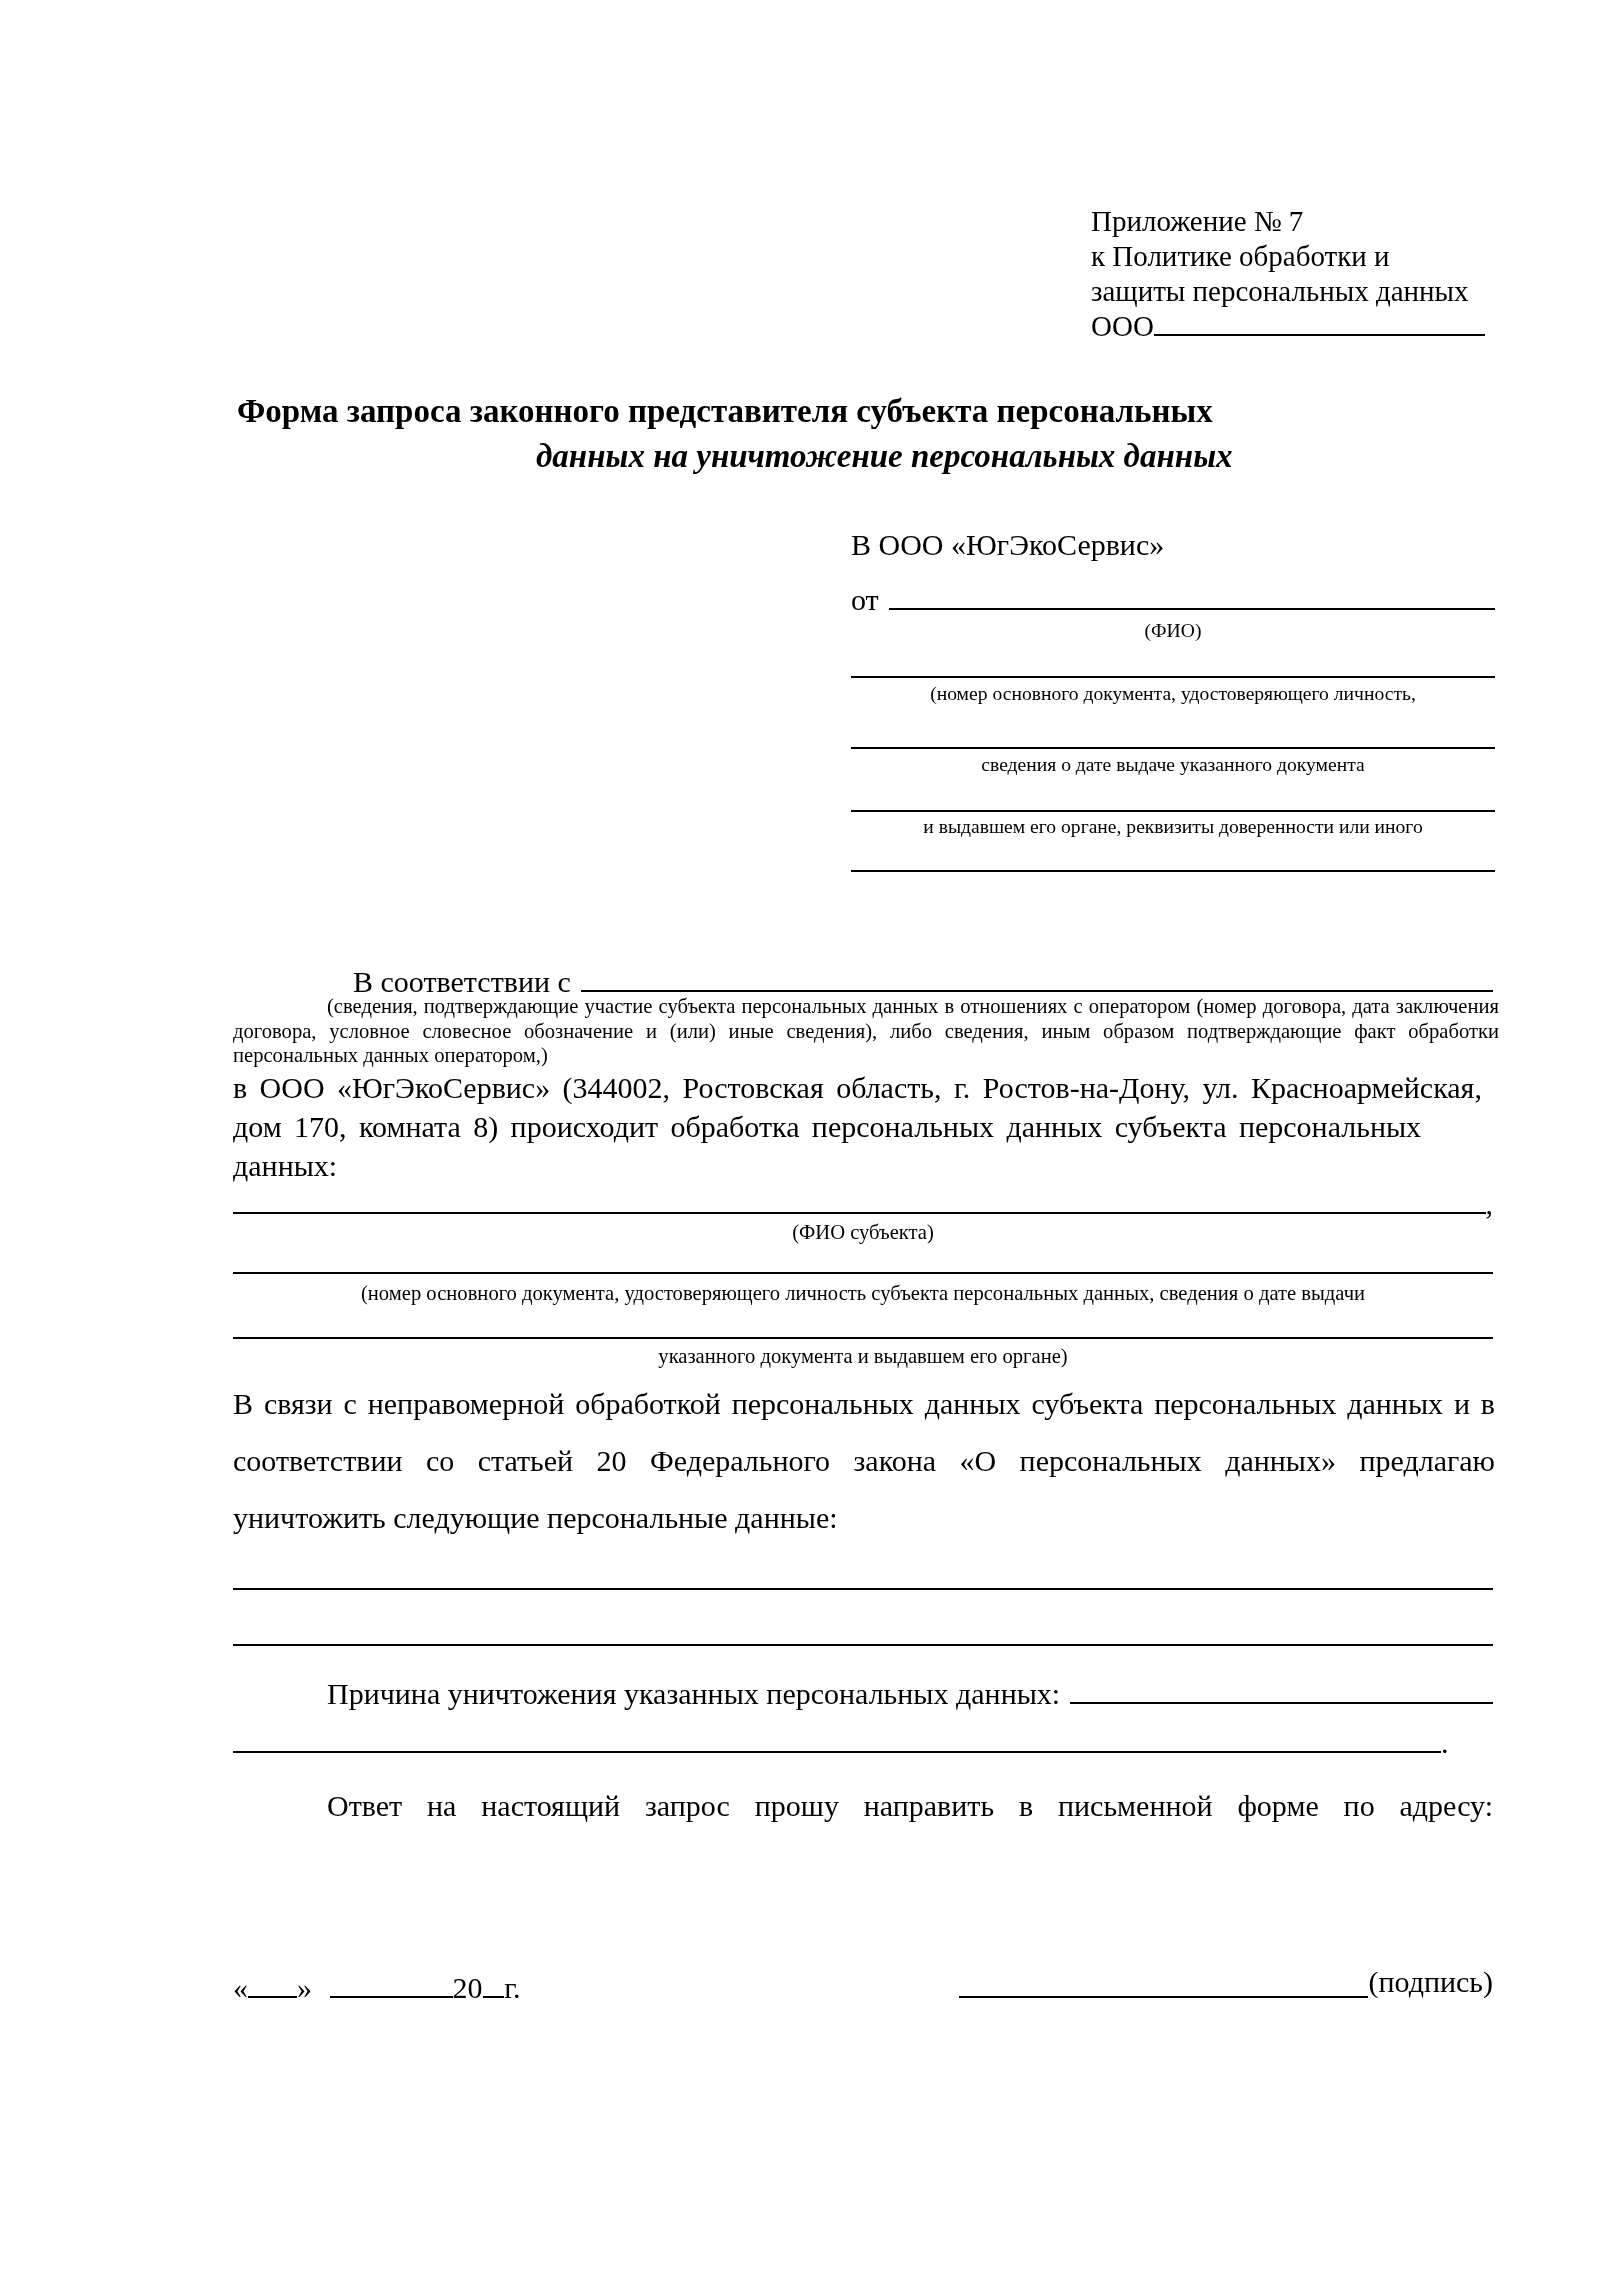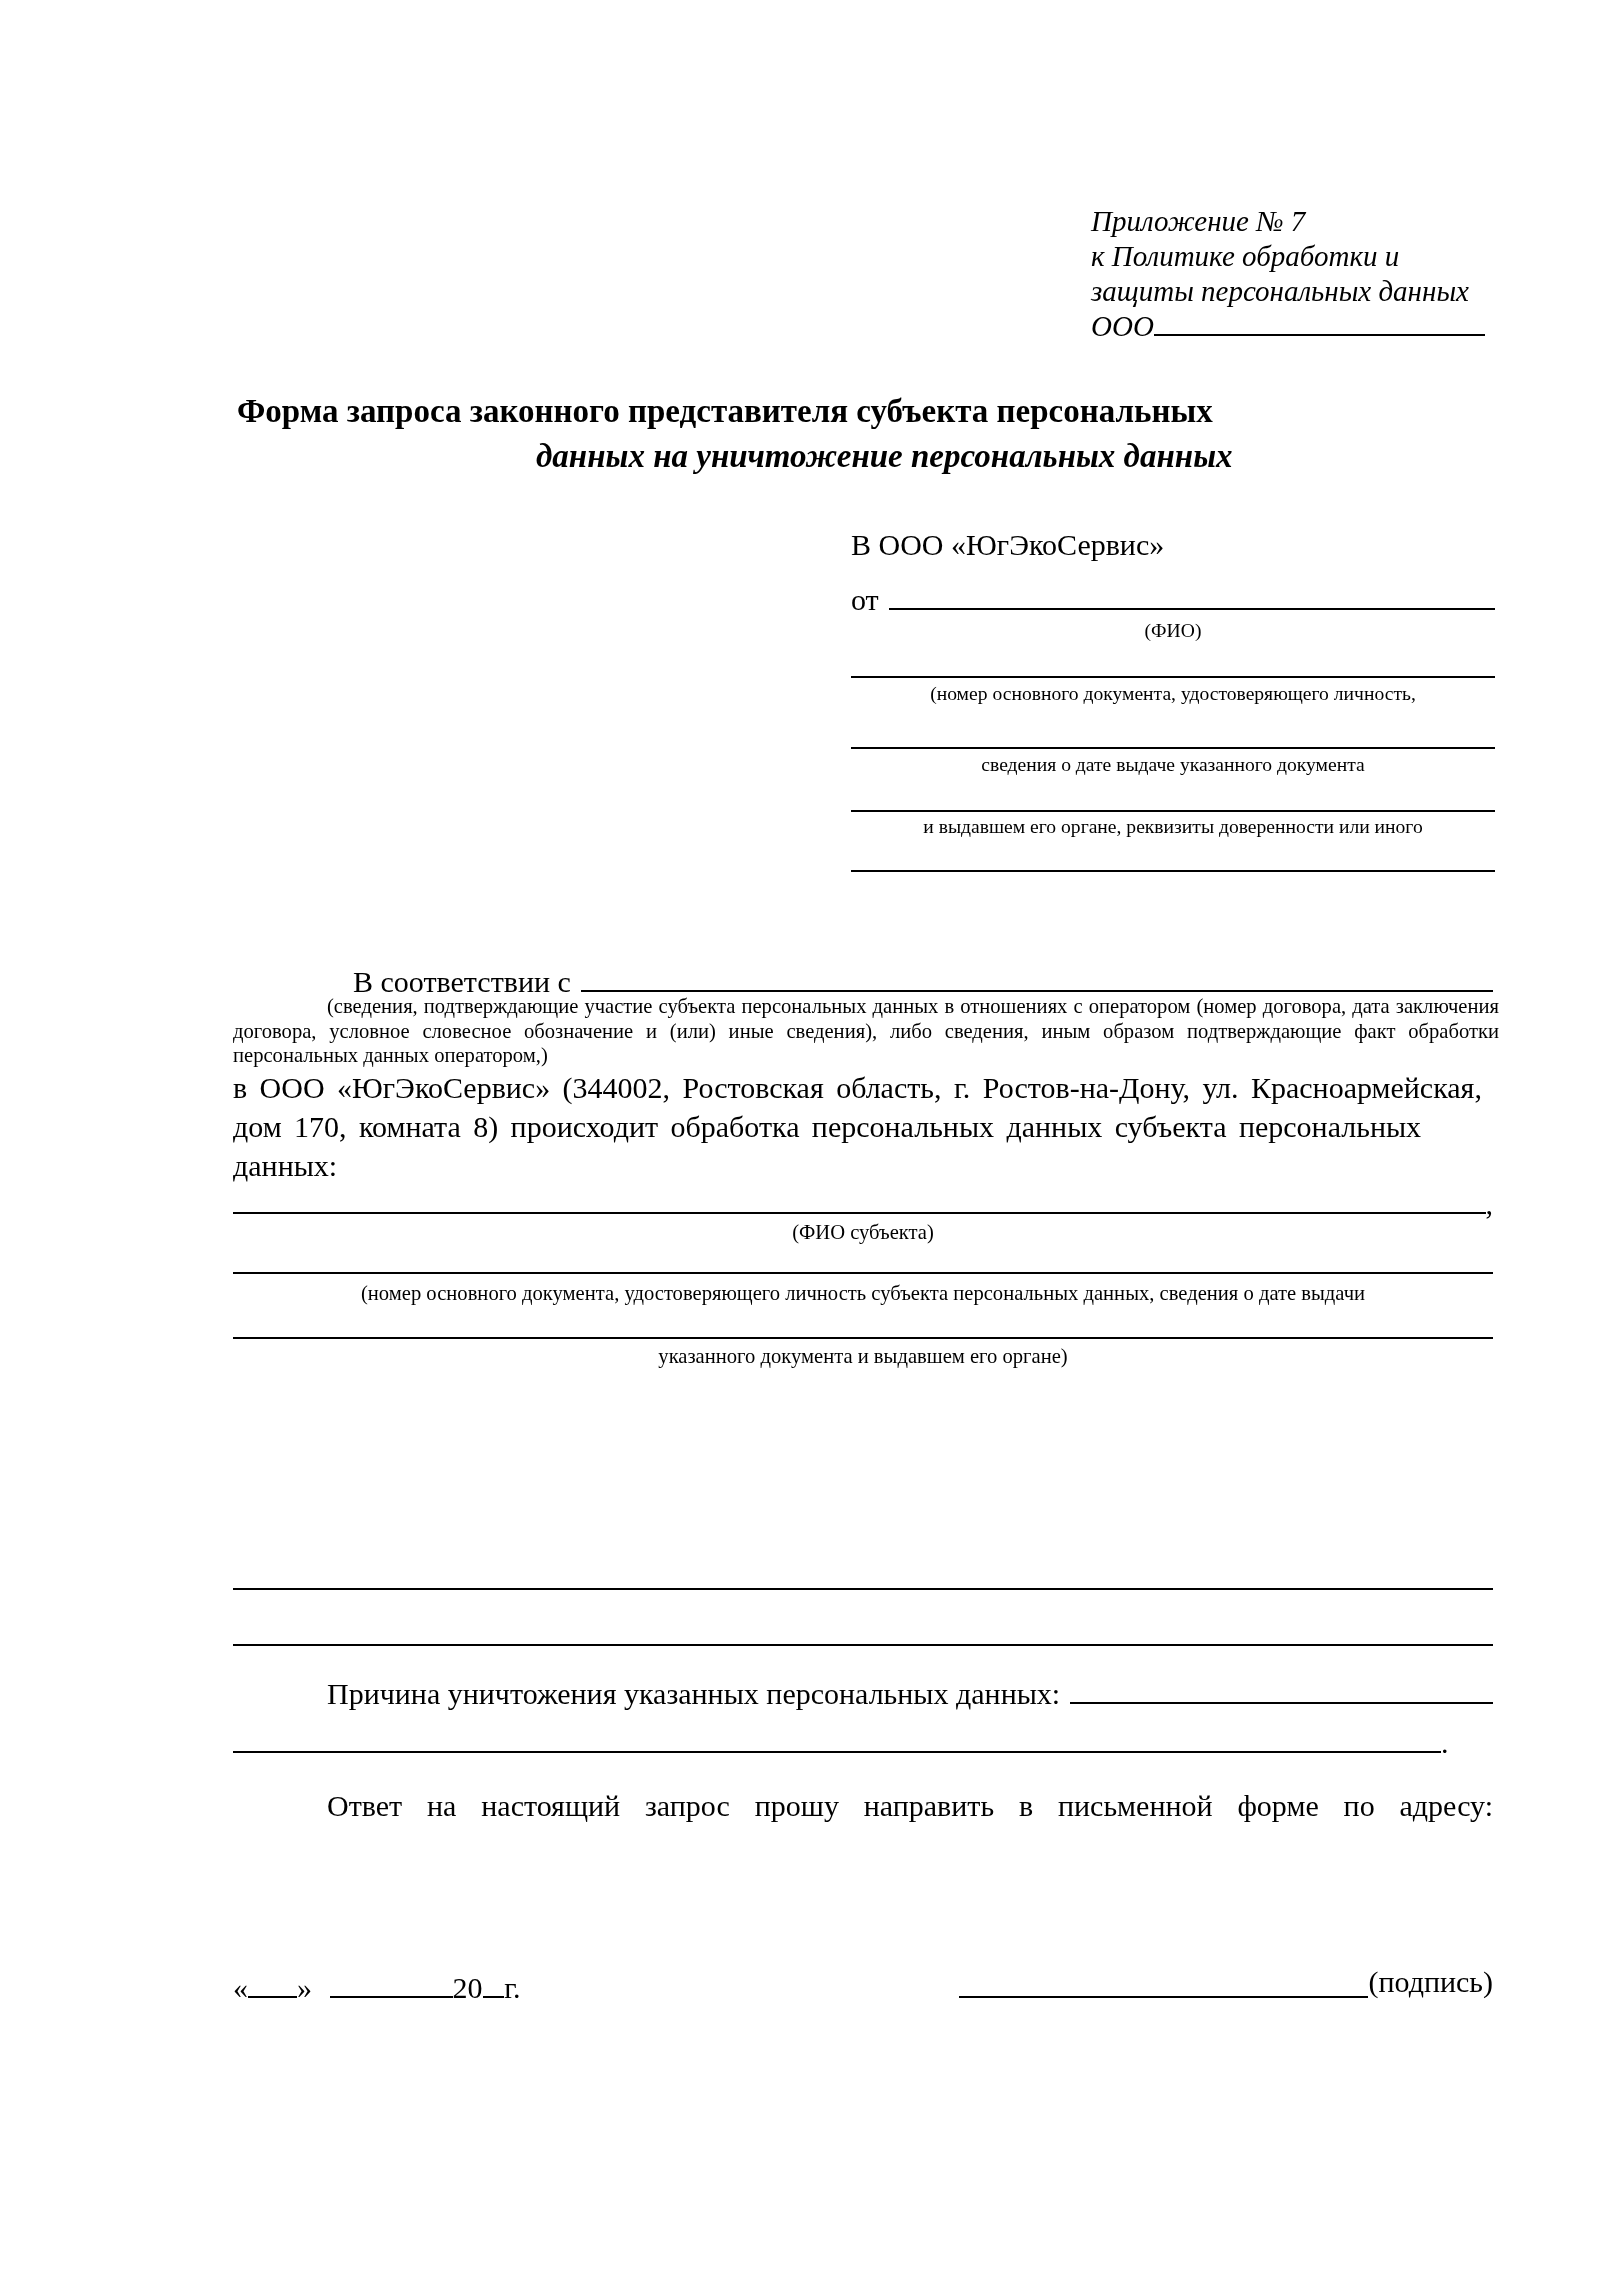--- a/index.html
+++ b/index.html
@@ -14,21 +14,21 @@
   .abs{position:absolute;}
   .nowrap{white-space:nowrap;}
   .hrline{position:absolute;height:0;border-top:2.9px solid #000;}
   .row{position:absolute;display:flex;align-items:baseline;line-height:33px;font-size:30px;}
   .fill{flex:1;border-bottom:2.9px solid #000;min-width:19.6px;}
   .u{display:inline-block;border-bottom:2.9px solid #000;}
   .body-text{font-size:30px;line-height:39px;}
   .cap{font-size:19.6px;line-height:23.5px;text-align:center;}
   .cap21{font-size:20.6px;line-height:24.5px;}
   .title-line{font-weight:bold;font-size:33px;line-height:43px;white-space:nowrap;}
-  .header-note{font-size:29px;line-height:35px;font-style:italic;}
+  .header-note{font-size:29px;line-height:35px;}
   .justify{text-align:justify;}
   .gap10{display:inline-block;width:9.8px;}
   .gap18{display:inline-block;width:17.6px;}
 </style>
 </head>
 <body>
 
 <div class="page">
 
   <div class="abs header-note" style="left:1091px;top:204px;width:394px;">
@@ -78,20 +78,21 @@
     <span>,</span>
   </div>
   <div class="abs cap" style="left:233px;top:1221px;width:1260px;font-size:20.6px;">(ФИО субъекта)</div>
 
   <div class="hrline" style="left:233px;top:1272px;width:1260px;"></div>
   <div class="abs cap" style="left:233px;top:1282px;width:1260px;font-size:20.6px;">(номер основного документа, удостоверяющего личность субъекта персональных данных, сведения о дате выдачи</div>
 
   <div class="hrline" style="left:233px;top:1337px;width:1260px;"></div>
   <div class="abs cap" style="left:233px;top:1345px;width:1260px;font-size:20.6px;">указанного документа и выдавшем его органе)</div>
 
+  <div class="abs justify" style="left:233px;top:1375px;width:1262px;font-size:30px;line-height:57px;">В связи с неправомерной обработкой персональных данных субъекта персональных данных и в соответствии со статьей 20 Федерального закона «О персональных данных» предлагаю уничтожить следующие персональные данные:</div>
 
   <div class="hrline" style="left:233px;top:1588px;width:1260px;"></div>
   <div class="hrline" style="left:233px;top:1644px;width:1260px;"></div>
 
   <div class="row" style="left:233px;top:1677px;width:1260px;">
     <span class="nowrap" style="margin-left:94px;">Причина уничтожения указанных персональных данных:</span>
     <span class="gap10"></span>
     <span class="fill"></span>
   </div>
   <div class="row" style="left:233px;top:1726px;width:1260px;">

